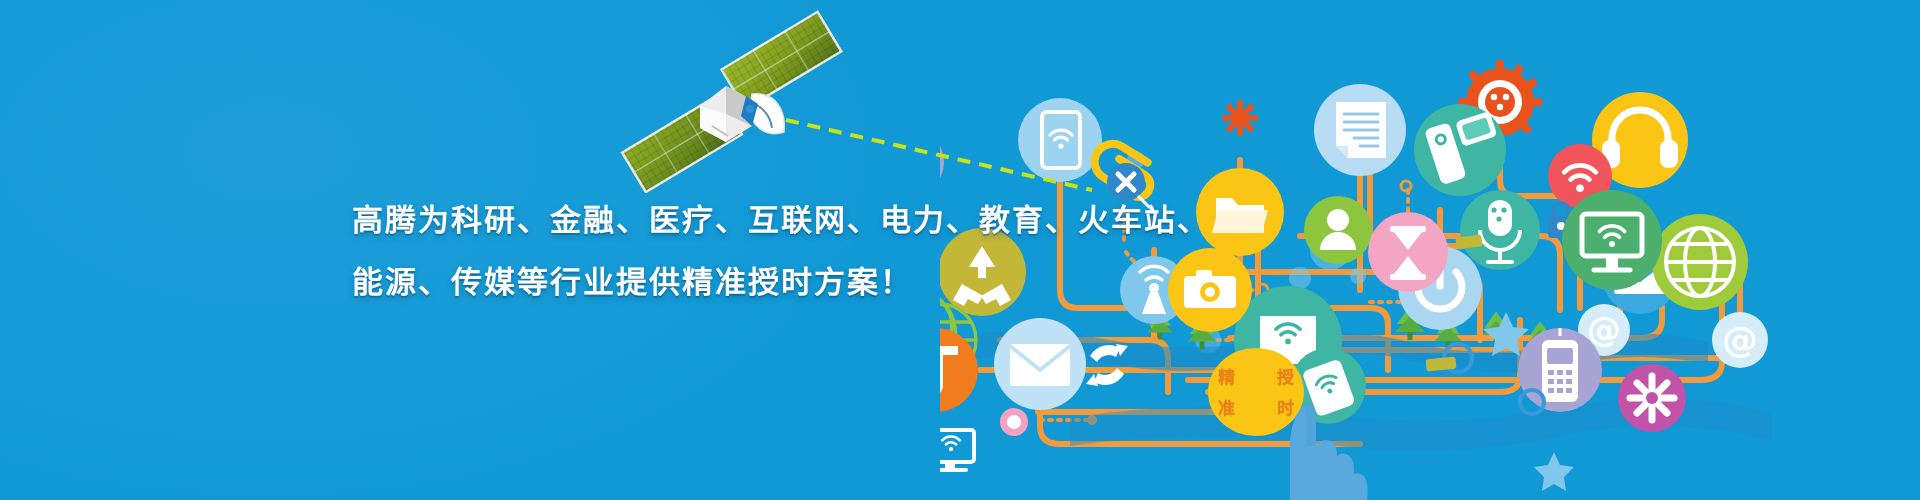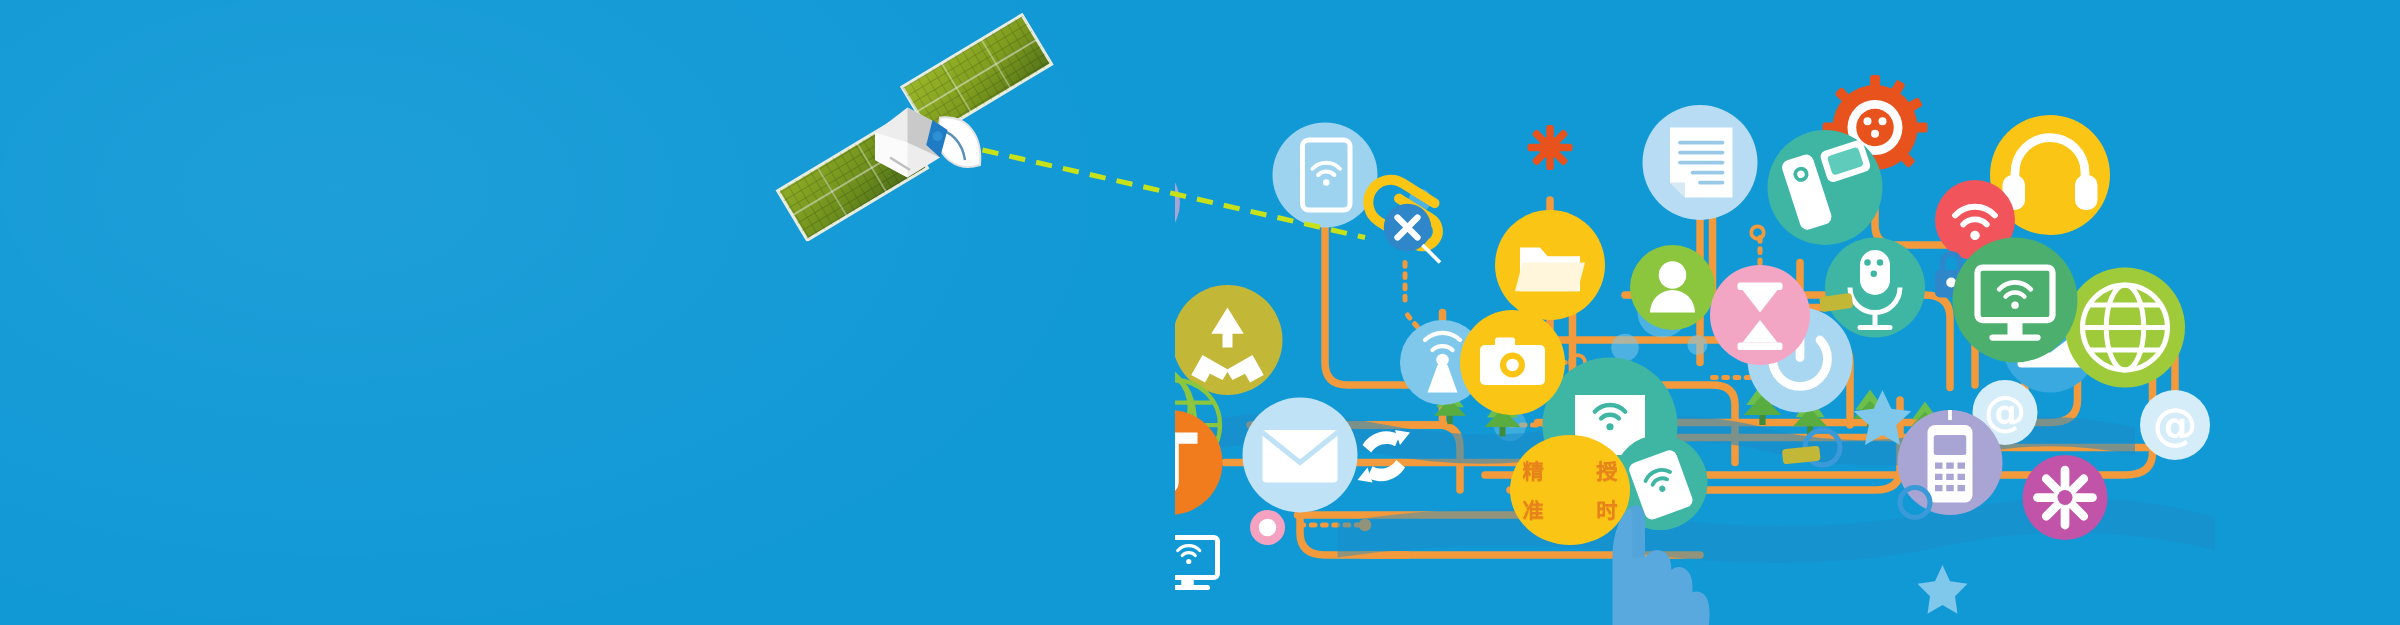--- a/index.html
+++ b/index.html
@@ -119,20 +119,22 @@
       <path d="M146 88 L158 96 L152 118 L141 108 Z" fill="#1E7BC4"></path>
       <circle cx="150" cy="101" r="4" fill="#2E8FD4"></circle>
     </g>
   </svg>
 
   <svg id="signal-dash" viewBox="0 0 320 90">
     <path d="M6 12 L312 82" stroke="#C8E21A" stroke-width="4" stroke-dasharray="13 9" fill="none" stroke-linecap="butt"></path>
   </svg>
 
   <div id="headline">
+    <div class="hl-line">高腾为科研、金融、医疗、互联网、电力、教育、火车站、</div>
+    <div class="hl-line">能源、传媒等行业提供精准授时方案！</div>
   </div>
 
   <svg id="network" viewBox="0 0 840 460">
     <defs>
       <g id="wifiArcs">
         <path d="M-11 3 A15 15 0 0 1 11 3" stroke="currentColor" stroke-width="3.2" fill="none" stroke-linecap="round"></path>
         <path d="M-6.5 8 A9 9 0 0 1 6.5 8" stroke="currentColor" stroke-width="3.2" fill="none" stroke-linecap="round"></path>
         <circle cx="0" cy="14" r="2.6" fill="currentColor"></circle>
       </g>
     </defs>

